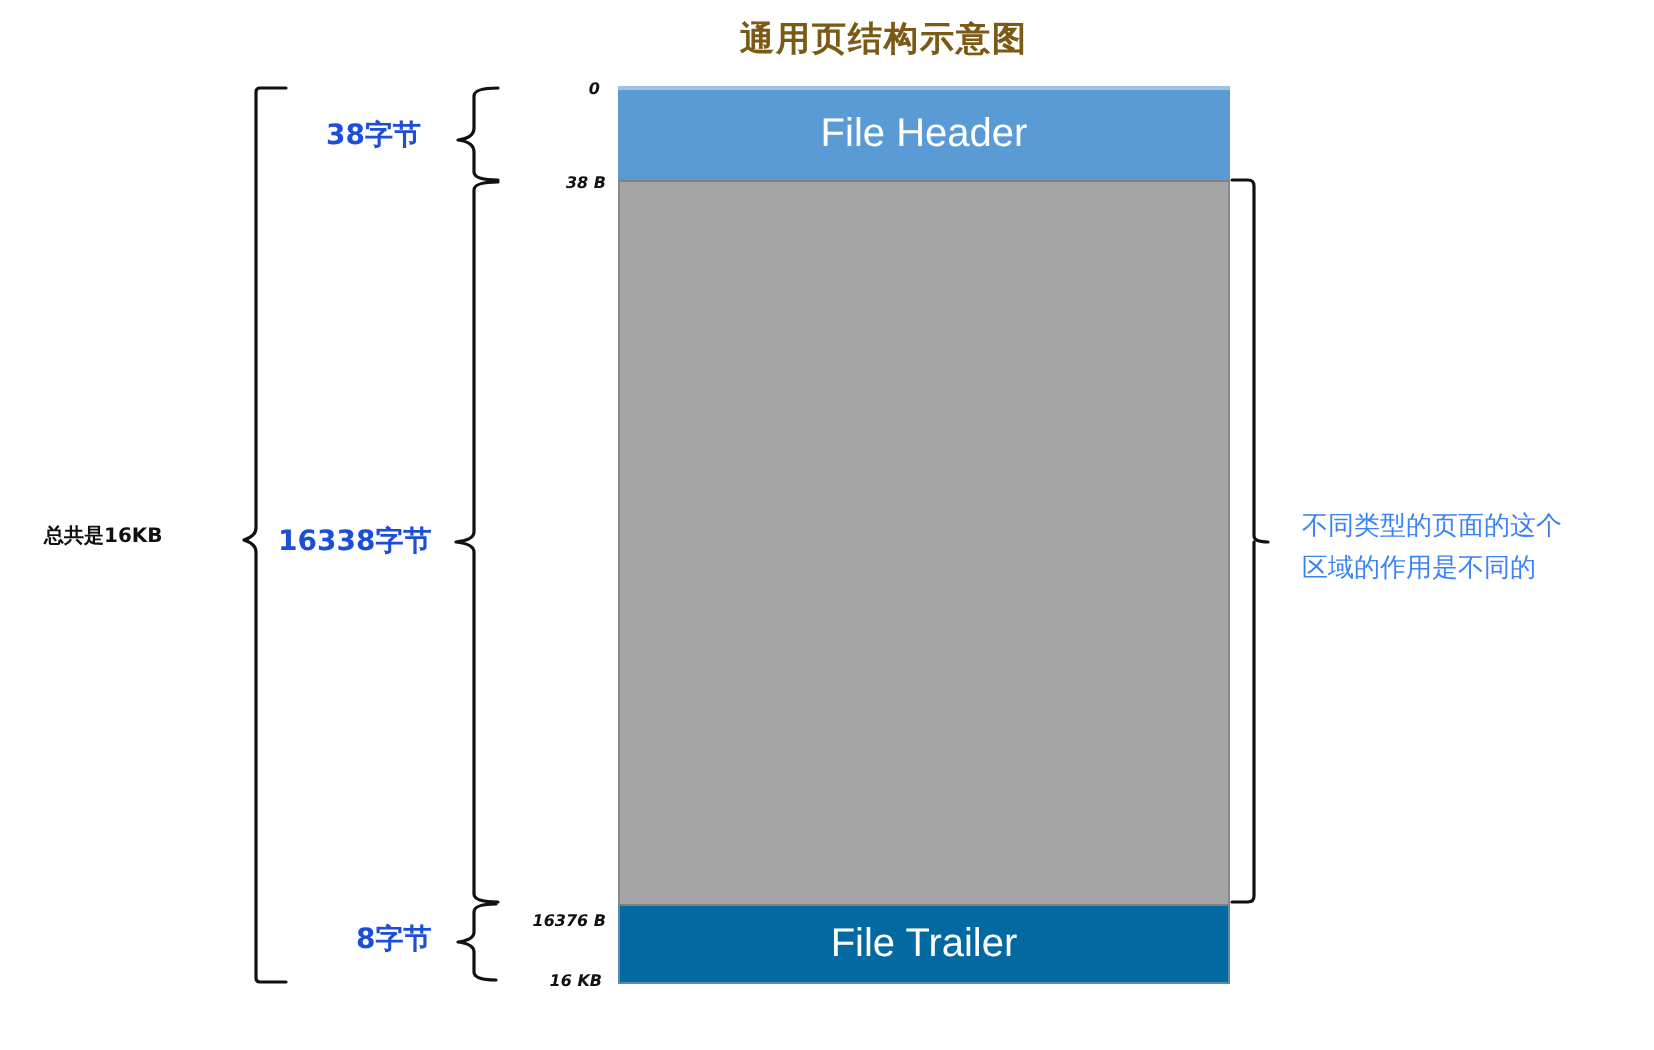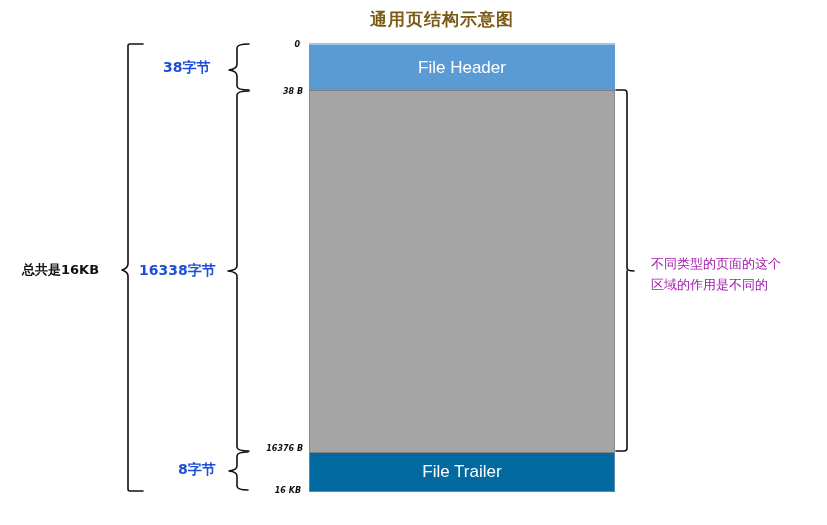--- a/index.html
+++ b/index.html
@@ -1,48 +1,48 @@
 <!DOCTYPE html>
 <html><head>
   <meta charset="utf-8">
   <style>
     html, body { margin: 0; padding: 0; background: #ffffff; }
     body { width: 827px; height: 525px; position: relative; overflow: hidden;
            font-family: "DejaVu Sans", sans-serif; }
     .title-inner { position:absolute; left: 370px; top: 8px; font-size: 17px; font-weight: bold; color:#7a5a14; letter-spacing: 1px;}
     .seg { position: absolute; left: 309px; width: 306px; display: flex; align-items: center; justify-content: center;
-           color: #ffffff; font-family: "Liberation Sans", sans-serif; font-size: 17px; box-sizing: border-box; }
+           color: #ffffff; font-family: "Liberation Sans", sans-serif; font-size: 20px; box-sizing: border-box; }
     .seg-header { top: 43px; height: 47px; background: #5b9bd5; border-top: 2px solid #9ec3e6; }
     .seg-body { top: 90px; height: 362px; background: #a5a5a5; border-left: 1px solid #8a8a8a; border-right: 1px solid #8a8a8a; border-top: 1px solid #7f7f7f;}
     .seg-trailer { top: 452px; height: 40px; background: #0369a1; border: 1px solid #5b86b8; border-top: 1px solid #7f7f7f; }
     .offset { position: absolute; font-family: "DejaVu Sans", sans-serif; font-size: 8px; font-weight: bold; font-style: italic;
               color: #111; text-align: right; width: 60px; }
     .size-label { position: absolute; color: #1d4ed8; font-family: "DejaVu Sans", sans-serif; font-size: 14px; font-weight: bold; }
-    .total-label { position: absolute; left: 22px; top: 261px; font-size: 13px; font-weight: bold; color: #111;
+    .total-label { position: absolute; left: 22px; top: 261px; font-size: 10px; font-weight: bold; color: #111;
                    font-family: "DejaVu Sans", sans-serif; }
-    .note { position: absolute; left: 651px; top: 253px; font-size: 13px; line-height: 21px; color: #a21caf;
+    .note { position: absolute; left: 651px; top: 253px; font-size: 13px; line-height: 21px; color: #3b82f6;
             font-family: "DejaVu Serif", serif; }
     svg.brackets { position: absolute; left: 0; top: 0; }
   </style>
 </head>
 <body>
 
 <div class="title-inner">通用页结构示意图</div>
 
 <div class="seg seg-header">
   <span>File Header</span>
 </div>
 <div class="seg seg-body"></div>
 <div class="seg seg-trailer">
   <span>File Trailer</span>
 </div>
 
 <div class="offset" style="left:240px; top:40px;">0</div>
 <div class="offset" style="left:243px; top:87px;">38 B</div>
-<div class="offset" style="left:243px; top:444px;">16376 B</div>
+<div class="offset" style="left:243px; top:456px;">16376 B</div>
 <div class="offset" style="left:241px; top:486px;">16 KB</div>
 
 <div class="size-label" style="left:163px; top:59px;">38字节</div>
 <div class="size-label" style="left:139px; top:262px;">16338字节</div>
 <div class="size-label" style="left:162px; top:461px;margin-left:16px;">8字节</div>
 
 <div class="total-label">总共是16KB</div>
 
 <div class="note">
   <div>不同类型的页面的这个</div>

